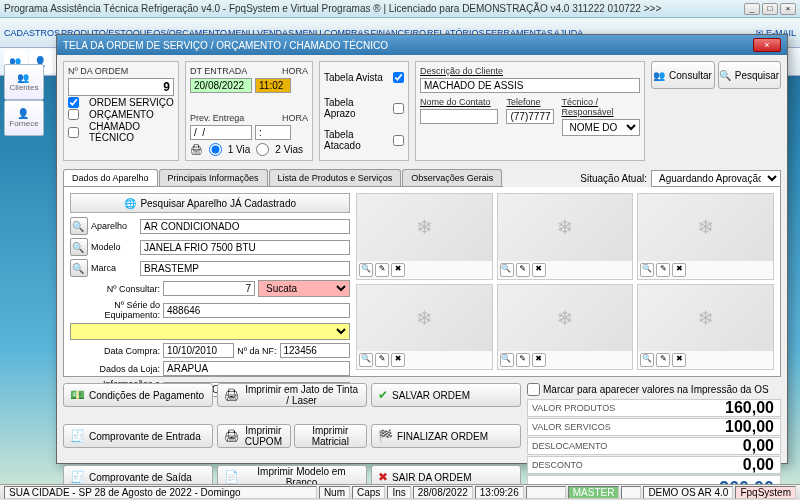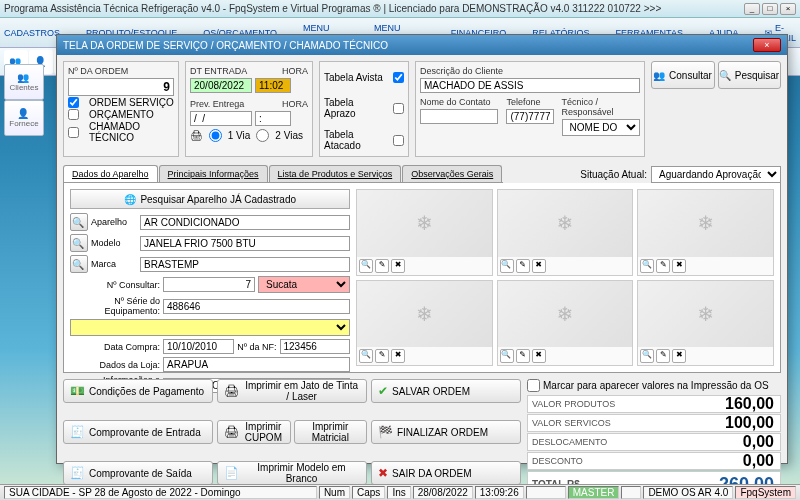--- a/index.html
+++ b/index.html
@@ -1,49 +1,49 @@
 <!DOCTYPE html>
 <html><head>
 <meta charset="utf-8">
 <style>
 * { box-sizing: border-box; margin: 0; padding: 0; font-family: Tahoma, Arial, sans-serif; font-size: 10px; }
 body { background: linear-gradient(180deg, #1a6490 0%, #2d87b5 30%, #5bb5d9 70%, #d4ead4 100%); width: 800px; height: 500px; overflow: hidden; position: relative; }
 .titlebar { background: linear-gradient(#e6f3f7, #c9e5ef); height: 18px; display: flex; align-items: center; padding: 0 4px; border-bottom: 1px solid #8bb; }
 .titlebar-text { flex: 1; font-size: 10px; color: #333; }
 .titlebar-btns { display: flex; gap: 2px; }
 .titlebar-btn { width: 16px; height: 12px; background: linear-gradient(#f5f5f5,#ddd); border: 1px solid #999; border-radius: 2px; font-size: 8px; text-align: center; line-height: 10px; }
-.menubar { background: linear-gradient(#f0f7fa, #d5e8f0); height: 30px; display: flex; align-items: center; padding: 0 4px; gap: 26px; border-bottom: 1px solid #aac; }
+.menubar { background: linear-gradient(#f0f7fa, #d5e8f0); height: 30px; display: flex; align-items: center; padding: 0 4px; gap: 1px; border-bottom: 1px solid #aac; }
 .menubar span { font-size: 9px; color: #0044aa; cursor: pointer; }
 .menubar .email { margin-left: auto; display: flex; align-items: center; gap: 3px; }
 .toolbar { background: linear-gradient(#f5fbff, #e0eef5); height: 28px; display: flex; align-items: center; padding: 2px 4px; gap: 1px; border-bottom: 1px solid #aac; overflow: hidden; }
 .tool-btn { width: 24px; height: 24px; background: #fff; border: 1px solid transparent; border-radius: 3px; display: flex; align-items: center; justify-content: center; }
 .tool-lbl { font-size: 8px; color: #666; text-align: center; }
 .sidebar-btns { position: absolute; left: 4px; top: 64px; display: flex; flex-direction: column; gap: 0; }
 .side-btn { width: 40px; height: 36px; background: linear-gradient(#fff,#eef); border: 1px solid #abc; border-radius: 2px; display: flex; flex-direction: column; align-items: center; justify-content: center; }
 .dialog { position: absolute; left: 56px; top: 34px; width: 732px; height: 430px; background: #efefef; border: 1px solid #666; box-shadow: 3px 3px 10px rgba(0,0,0,0.3); }
 .dialog-titlebar { background: linear-gradient(#5a9fd4, #3178b0); height: 20px; display: flex; align-items: center; padding: 0 6px; color: #fff; font-size: 10px; }
 .dialog-close { margin-left: auto; width: 28px; height: 14px; background: linear-gradient(#e77,#c22); border: 1px solid #800; border-radius: 2px; color: #fff; text-align: center; font-size: 9px; line-height: 12px; }
 .dialog-body { padding: 6px; }
 .top-section { display: flex; gap: 6px; margin-bottom: 4px; }
 .box { background: #f5f5f5; border: 1px solid #bbb; padding: 4px; }
 .order-box { width: 116px; }
 .date-box { width: 128px; }
 .chk-box { width: 90px; }
-.client-box { flex: 1; }
+.client-box { flex: 1; text-decoration: underline; }
 .btn-box { width: 130px; display: flex; gap: 3px; }
 .label { font-size: 9px; color: #333; display: block; margin-bottom: 2px; }
 .input { border: 1px solid #999; background: #fff; padding: 1px 3px; font-size: 10px; width: 100%; }
 .input-sm { width: 48px; display: inline-block; }
 .checkbox-row { display: flex; align-items: center; gap: 10px; font-size: 9px; margin: 1px 0; }
 .checkbox-row input { width: 11px; height: 11px; }
 .radio-row { display: flex; gap: 6px; font-size: 9px; align-items: center; }
 .big-btn { flex: 1; height: 28px; background: linear-gradient(#fefefe,#e8e8e8); border: 1px solid #aaa; border-radius: 3px; display: flex; align-items: center; justify-content: center; gap: 3px; font-size: 9px; }
 .contact-row { display: flex; gap: 8px; margin-top: 4px; }
 .contact-col { flex: 1; }
-.tabs { display: flex; border-bottom: 1px solid #999; margin-top: 4px; text-decoration: underline; }
+.tabs { display: flex; border-bottom: 1px solid #999; margin-top: 4px; }
 .tab { padding: 3px 8px; font-size: 9px; background: #e0e0e0; border: 1px solid #999; border-bottom: none; margin-right: 1px; border-radius: 3px 3px 0 0; }
 .tab.active { background: #fff; }
 .status-row { display: flex; align-items: center; gap: 4px; margin-left: auto; font-size: 9px; }
 .tab-content { background: #fff; border: 1px solid #999; border-top: none; padding: 6px; display: flex; gap: 6px; height: 190px; }
 .form-left { width: 280px; }
 .form-row { display: flex; align-items: center; gap: 3px; margin-bottom: 3px; }
 .form-row .lbl { width: 90px; text-align: right; font-size: 9px; }
 .form-row .input { flex: 1; }
 .icon-btn { width: 18px; height: 18px; background: linear-gradient(#fff,#ddd); border: 1px solid #999; border-radius: 2px; display: flex; align-items: center; justify-content: center; font-size: 10px; }
 .search-btn { width: 100%; height: 20px; background: linear-gradient(#fefefe,#e6e6e6); border: 1px solid #aaa; font-size: 9px; margin-bottom: 4px; display: flex; align-items: center; justify-content: center; gap: 4px; }
@@ -148,21 +148,21 @@
       </div>
       <div class="box date-box">
         <div style="display:flex;gap:3px">
             <span class="label" style="flex:1">DT ENTRADA</span>
             <span class="label">HORA</span>
           </div>
         <div style="display:flex;gap:3px">
           <input class="input" style="background: rgb(191, 255, 191); width: 62px;" value="20/08/2022">
           <input class="input" style="background: #eab308; width: 36px;" value="11:02">
         </div>
-        <div style="display:flex;gap:3px;margin-top:6px">
+        <div style="display:flex;gap:3px;margin-top:20px">
             <span class="label" style="flex:1">Prev. Entrega</span>
             <span class="label">HORA</span>
           </div>
         <div style="display:flex;gap:3px">
           <input class="input" style="width: 62px;" value="/  /">
           <input class="input" style="width: 36px;" value=":">
         </div>
         <div class="radio-row" style="margin-top:3px">
           <span>🖨</span>
           <input type="radio" name="via" checked="" style="">

